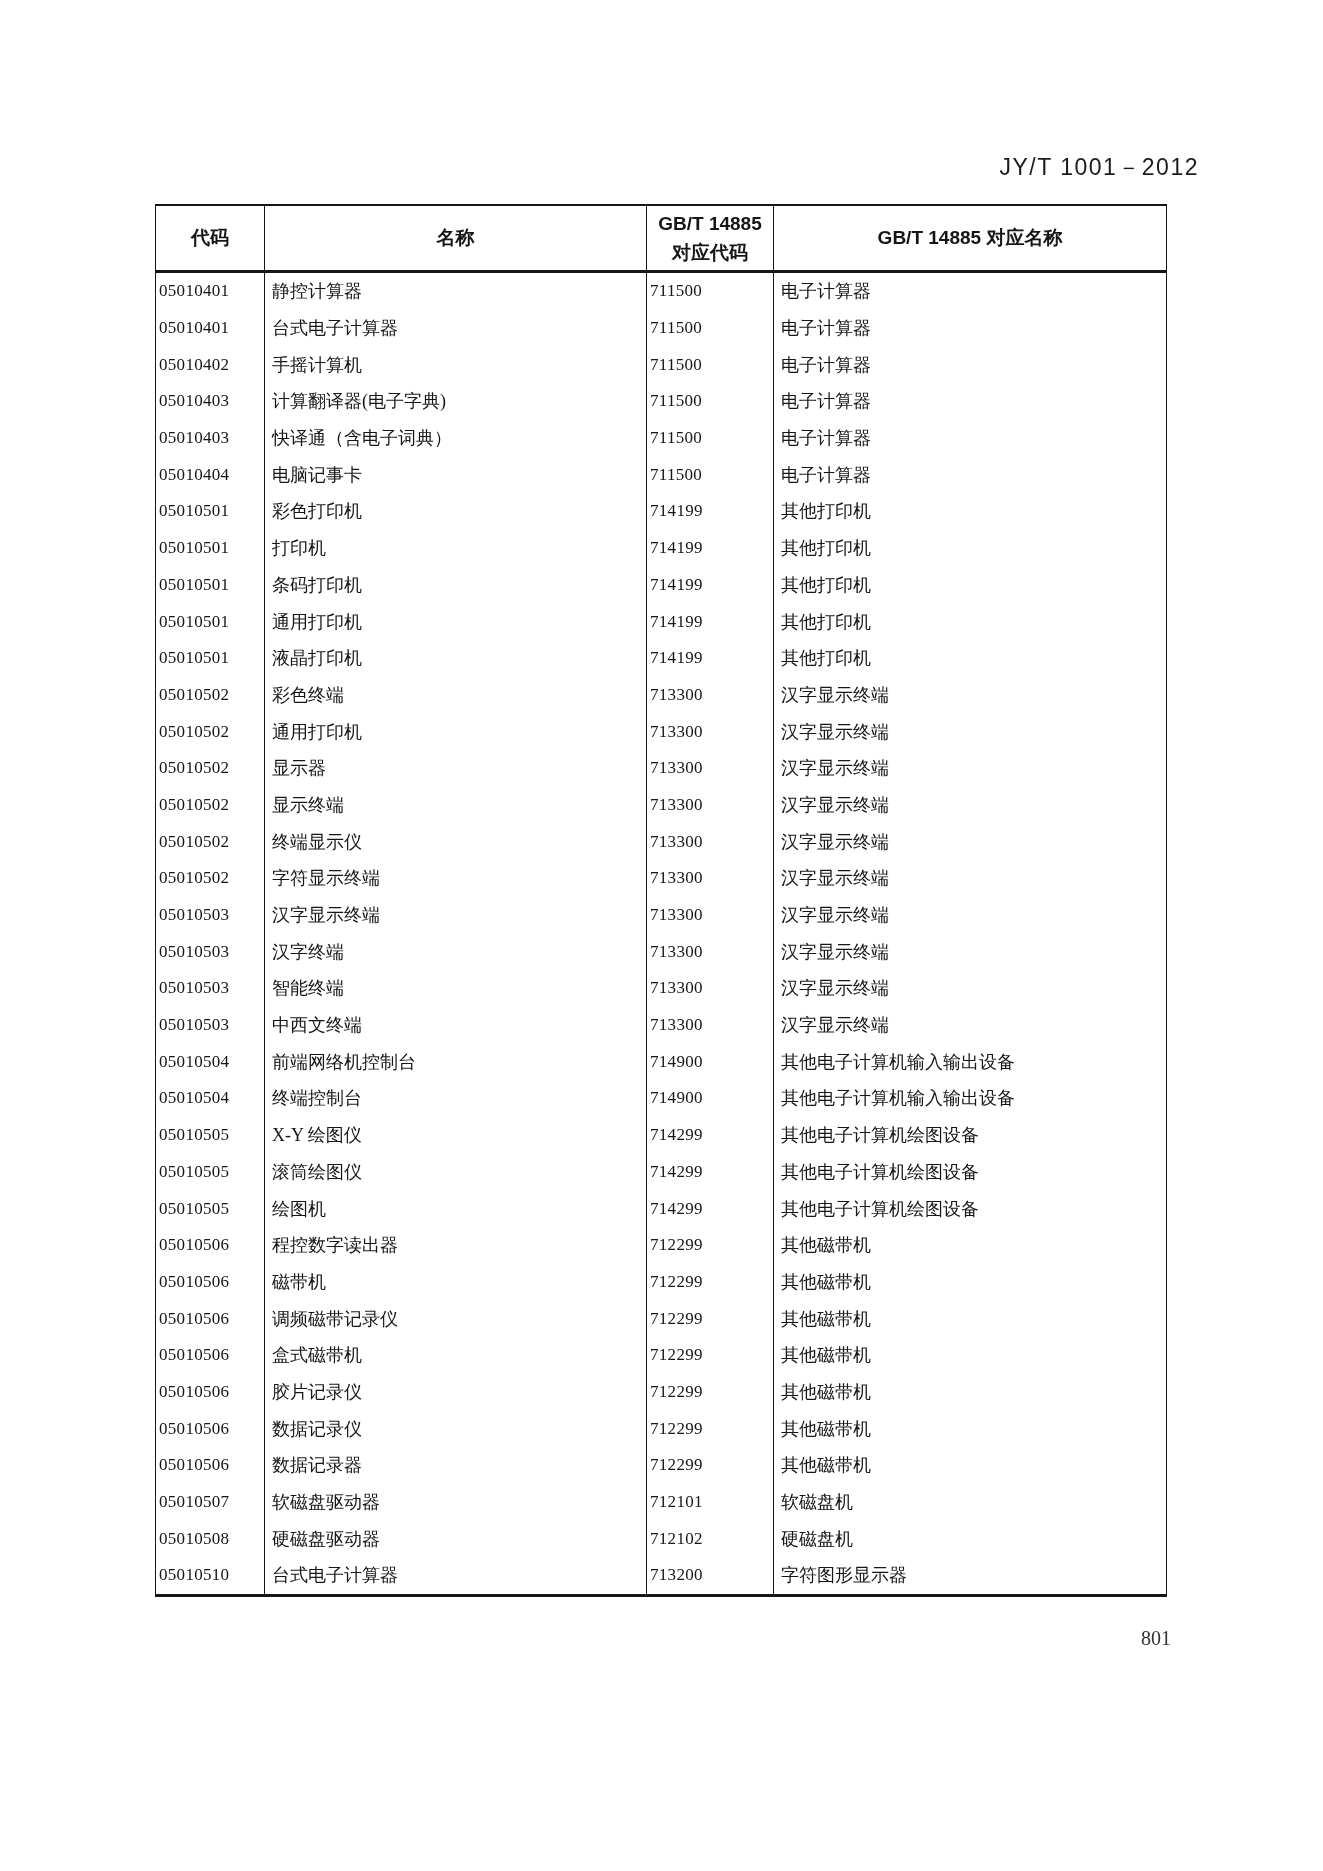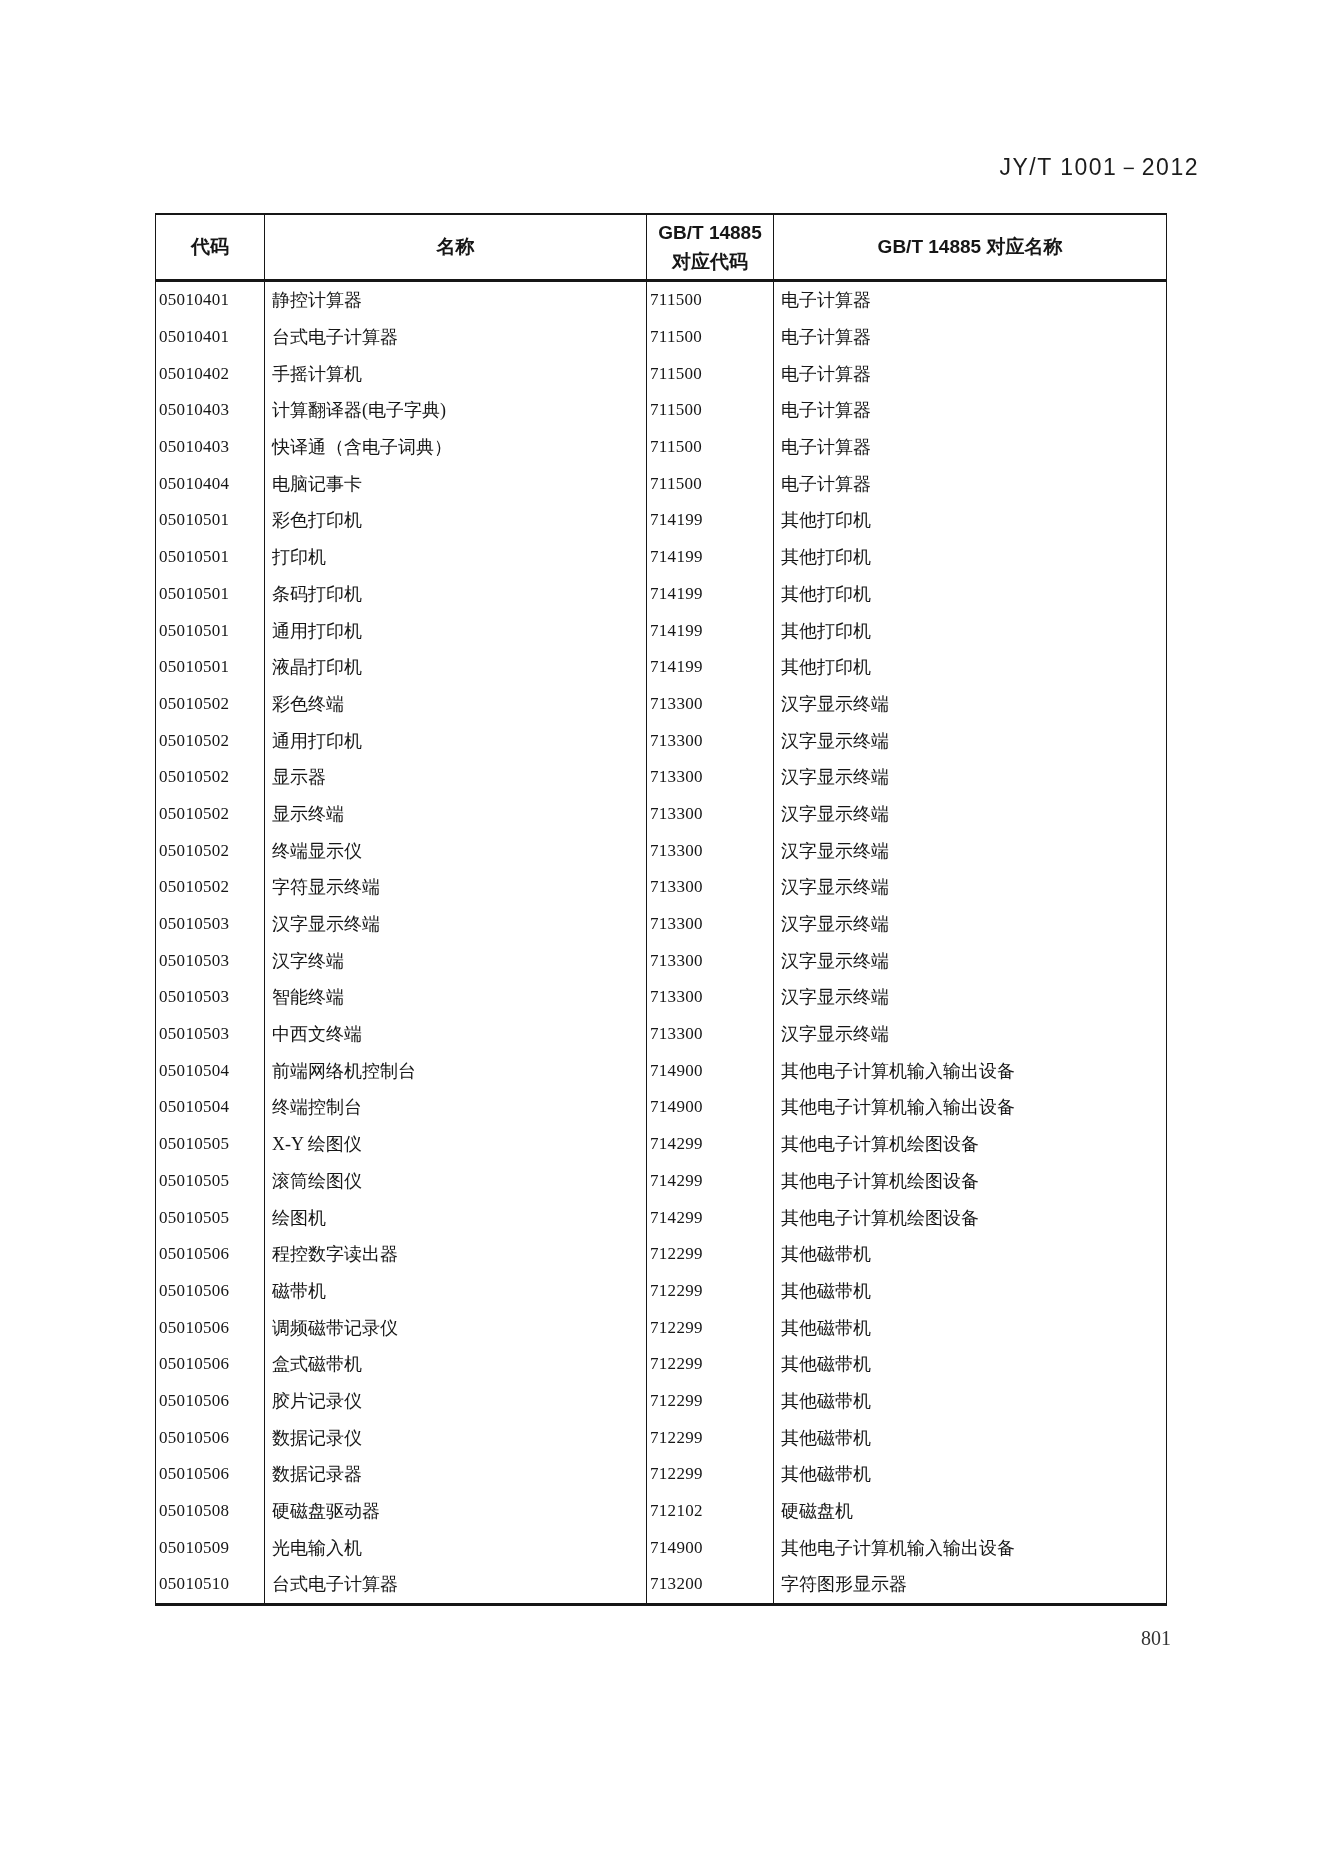--- a/index.html
+++ b/index.html
@@ -22,21 +22,21 @@
     right: 124px;
     font-family: "Liberation Sans", "DejaVu Sans", sans-serif;
     font-size: 23px;
     letter-spacing: 1.5px;
     color: #1c1c1c;
     white-space: nowrap;
   }
   table.mapping {
     position: absolute;
     left: 155px;
-    top: 213px;
+    top: 204px;
     width: 1011px;
     border-collapse: collapse;
     table-layout: fixed;
     border: 1.5px solid #161616;
     border-top: 2.5px solid #161616;
     border-bottom: 3px solid #161616;
   }
   col.c1 { width: 109px; }
   col.c2 { width: 382px; }
   col.c3 { width: 127px; }
@@ -306,32 +306,32 @@
           <td class="cell-gbt-code">712299</td>
           <td class="cell-gbt-name">其他磁带机</td>
         </tr>
         <tr>
           <td class="cell-code">05010506</td>
           <td class="cell-name">数据记录器</td>
           <td class="cell-gbt-code">712299</td>
           <td class="cell-gbt-name">其他磁带机</td>
         </tr>
         <tr>
+          <td class="cell-code">05010507</td>
+          <td class="cell-name">软磁盘驱动器</td>
+          <td class="cell-gbt-code">712101</td>
+          <td class="cell-gbt-name">软磁盘机</td>
+        </tr>
+        <tr>
           <td class="cell-code">05010508</td>
           <td class="cell-name">硬磁盘驱动器</td>
           <td class="cell-gbt-code">712102</td>
           <td class="cell-gbt-name">硬磁盘机</td>
         </tr>
         <tr>
-          <td class="cell-code">05010509</td>
-          <td class="cell-name">光电输入机</td>
-          <td class="cell-gbt-code">714900</td>
-          <td class="cell-gbt-name">其他电子计算机输入输出设备</td>
-        </tr>
-        <tr>
           <td class="cell-code">05010510</td>
           <td class="cell-name">台式电子计算器</td>
           <td class="cell-gbt-code">713200</td>
           <td class="cell-gbt-name">字符图形显示器</td>
         </tr>
       </tbody>
   </table>
 
   <div class="page-number">801</div>
 

